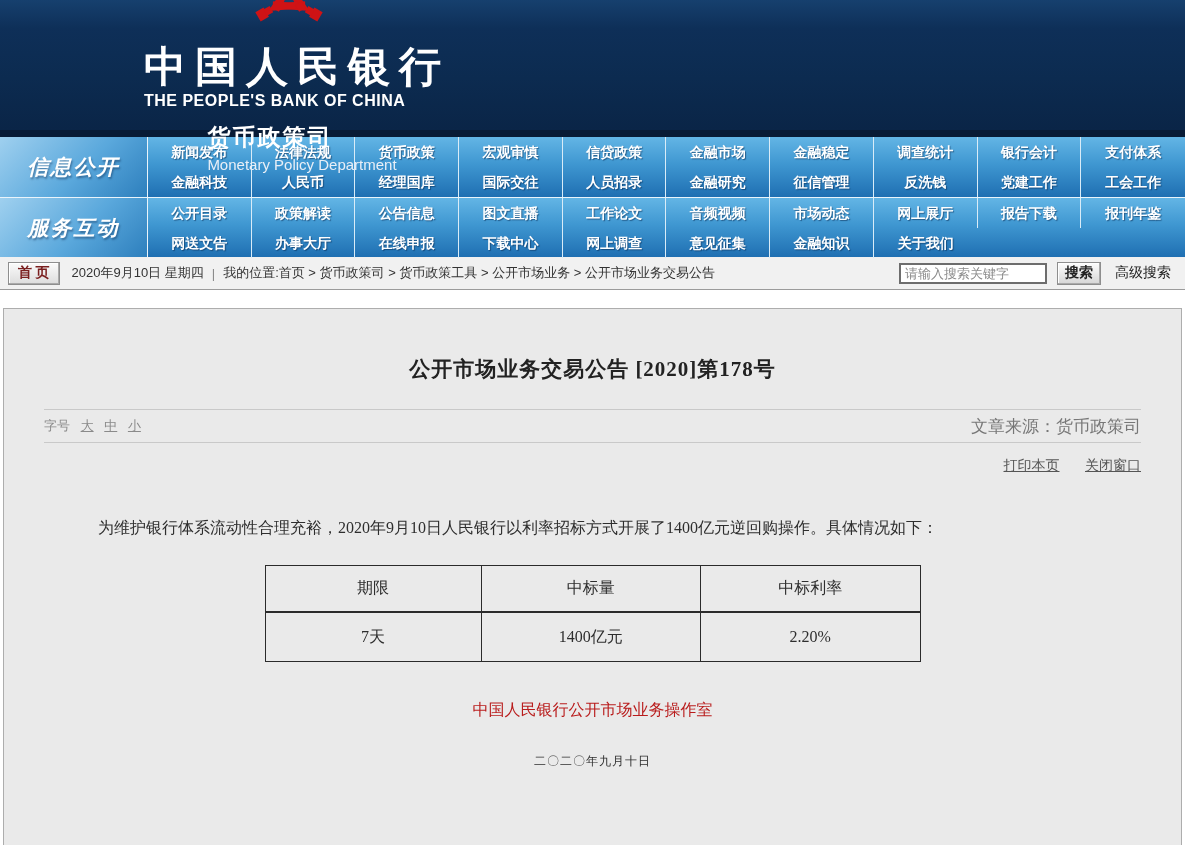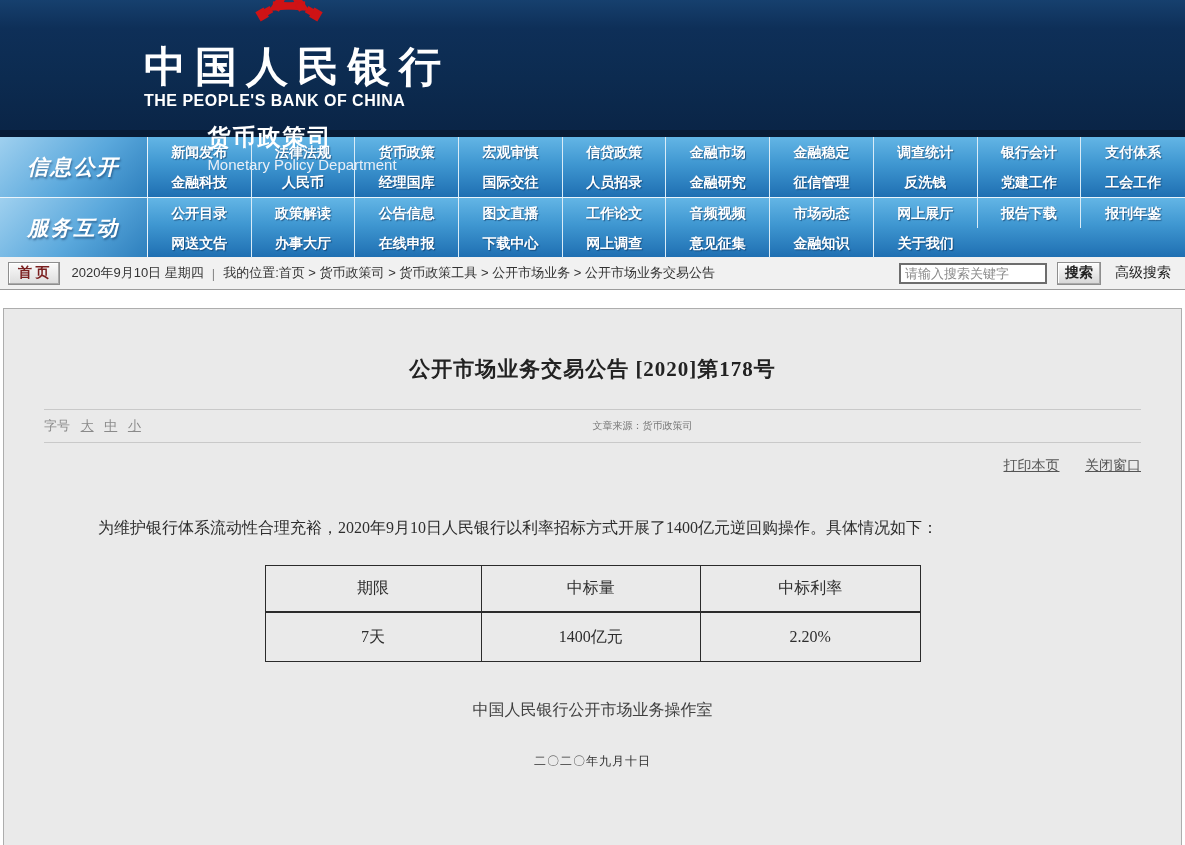--- a/index.html
+++ b/index.html
@@ -62,33 +62,33 @@
   
   .content-gap { height:18px; background:#fff; }
   .article-panel { margin:0 3px; height:540px; background:#eaeaea; border:1px solid #adadad;
     font-family:"Liberation Serif","DejaVu Serif",serif; color:#333; }
   .article-title { text-align:center; font-size:21px; font-weight:bold; color:#222;
     margin-top:46px; letter-spacing:1px; }
   .meta-row { margin:26px 40px 0; border-top:1px solid #c9c9c9; border-bottom:1px solid #c9c9c9;
     height:34px; display:flex; align-items:center; font-size:13px; color:#8a8a8a;
     font-family:"Liberation Sans","DejaVu Sans",sans-serif; }
   .meta-left { flex:1; text-align:left; }
-  .meta-center { flex:1; text-align:left; color:#777; font-size:10px; }
+  .meta-center { flex:1; text-align:right; color:#777; font-size:17px; }
   .meta-right { flex:1; text-align:right; color:#777; font-size:13px; }
   .fs-link { text-decoration:underline; color:#8a8a8a; margin-left:7px; cursor:pointer; }
   .page-links { margin:14px 40px 0; text-align:right; font-size:14px; }
   .page-links a { color:#555; text-decoration:underline; margin-left:22px; cursor:pointer; }
   .article-body { margin:40px 62px 0; font-size:16px; line-height:1.65; text-indent:2em; color:#2e2e2e; }
   .table-title { text-align:center; font-size:17px; font-weight:bold; margin-top:26px; color:#222; }
   .op-table { margin:24px auto 12px; border-collapse:collapse; width:656px; }
   .op-table th, .op-table td { border:1px solid #2b2b2b; text-align:center; font-size:16px;
     font-weight:normal; color:#2e2e2e; }
   .op-table thead th { height:46px; border-bottom:2px solid #2b2b2b; }
   .op-table tbody td { height:50px; }
-  .signature { text-align:center; font-size:16px; margin-top:38px; color:#404040; }
+  .signature { text-align:center; font-size:16px; margin-top:38px; color:#b91c1c; }
   .sign-date { text-align:center; font-size:12px; margin-top:32px; color:#2e2e2e; letter-spacing:1px; }
 </style>
 </head>
 <body>
 
 <div class="site-header">
   <div class="logo-wrap">
     <span>
       <svg viewBox="-62 -64 124 128" width="74" height="84" aria-hidden="true">
         <g fill="#cf1315">

